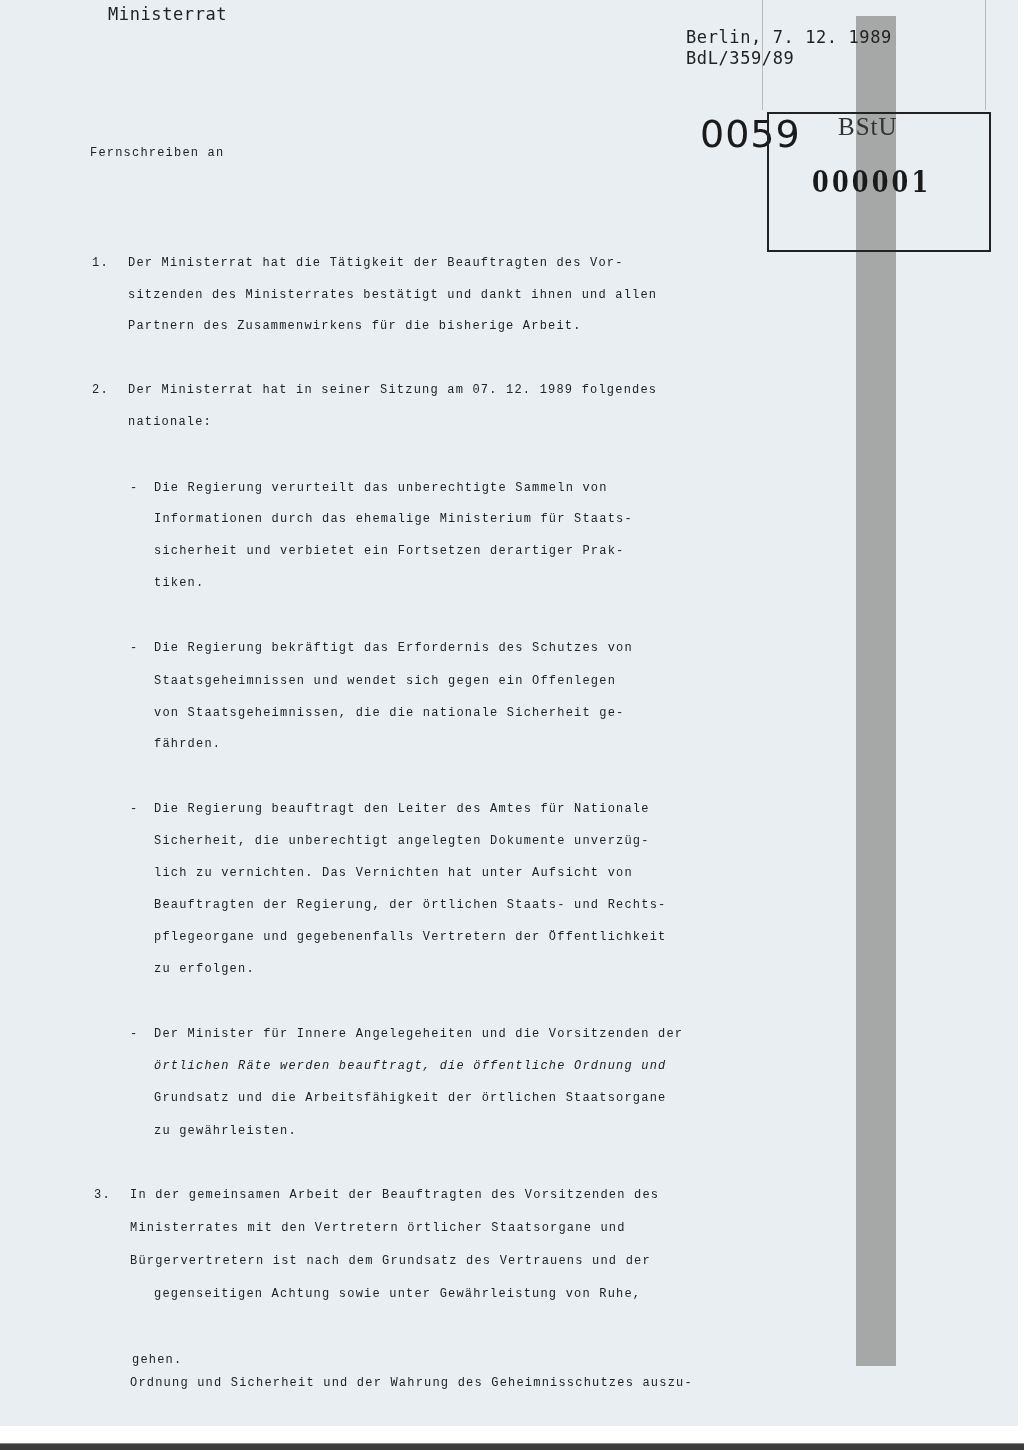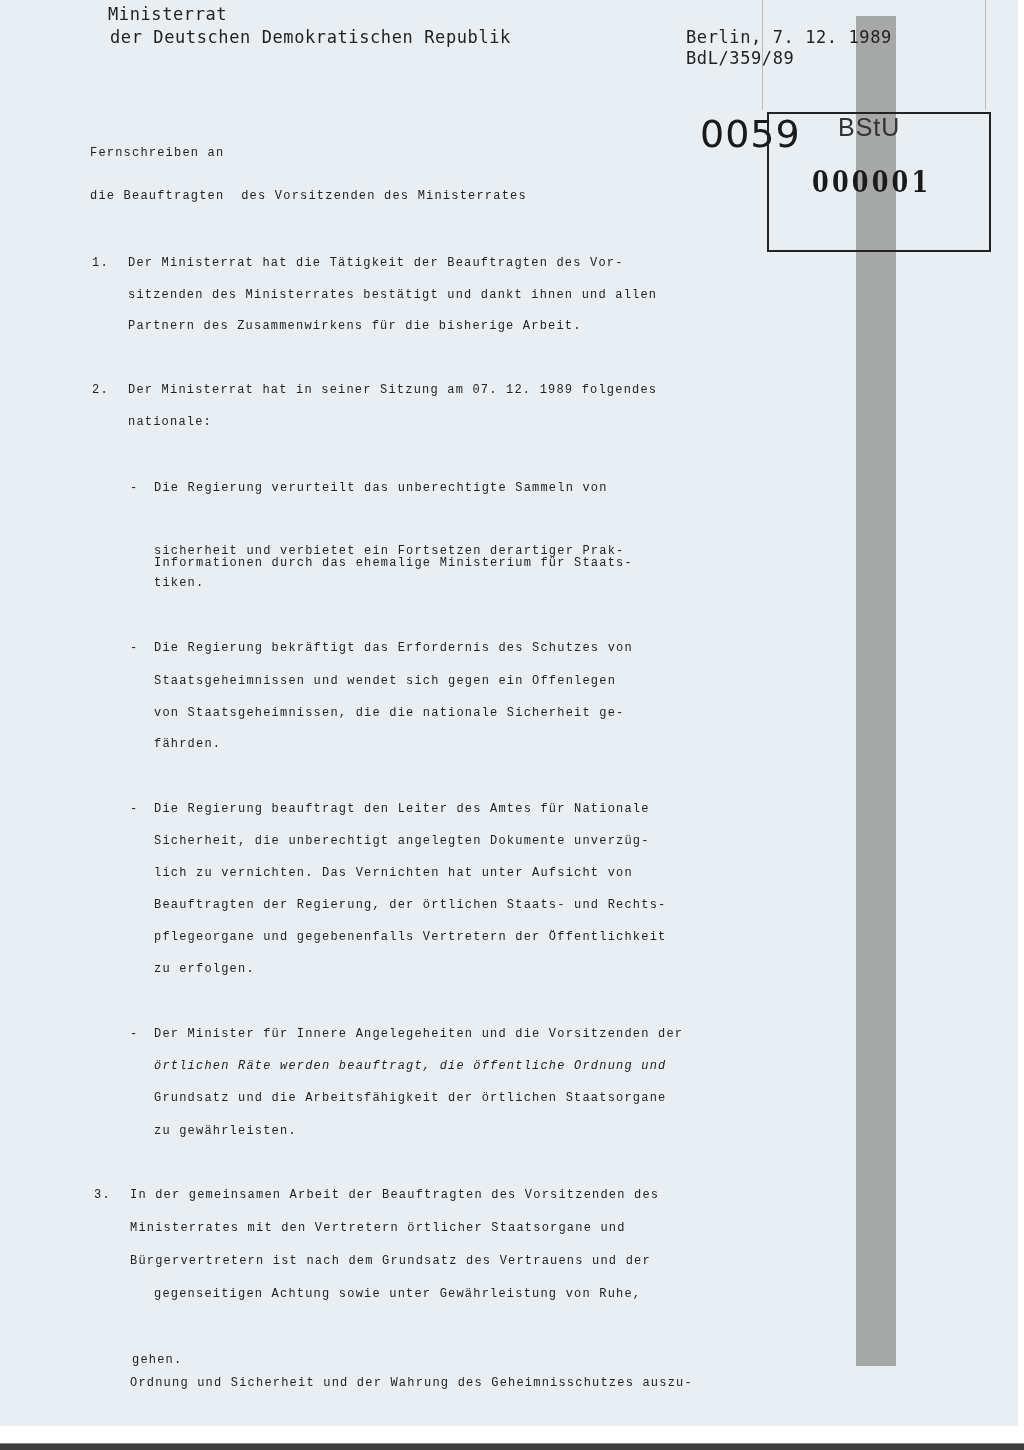--- a/index.html
+++ b/index.html
@@ -22,63 +22,61 @@
     background:#9a9a9a; opacity:0.85;
   }
   .t { position:absolute; white-space:pre; }
   .hdr { font-family:"DejaVu Sans Mono", monospace; font-size:17px; letter-spacing:0.6px; color:#222; }
   .body { font-family:"Liberation Mono", monospace; font-size:12px; letter-spacing:1.2px; color:#222; }
   .stamp-num { font-family:"DejaVu Sans", sans-serif; font-weight:normal; font-size:38px; color:#1a1a1a; letter-spacing:1px; }
   .stamp-box {
     position:absolute; left:767px; top:112px; width:220px; height:136px;
     border:2px solid #222;
   }
-  .bstu { font-family:Liberation Sans, sans-serif; font-size:25px; color:#333; letter-spacing:1px; }
+  .bstu { font-family:Liberation Serif, serif; font-size:25px; color:#333; letter-spacing:1px; }
   .bstu-num { font-family:"DejaVu Serif", serif; font-weight:bold; font-size:30px; color:#1a1a1a; letter-spacing:4px; transform:scaleX(0.8); transform-origin:left top; }
   .faint-mark { position:absolute; background:#bbb; }
 </style>
 </head>
 <body>
 
 <div class="page">
 
   <div class="faint-mark" style="left:762px;top:0;width:1px;height:110px;"></div>
   <div class="faint-mark" style="left:985px;top:0;width:1px;height:110px;"></div>
 
   <div class="band"></div>
 
   <div class="t hdr" style="left:108px;top:4px;">Ministerrat</div>
-  <div class="t hdr" style="left:110px;top:27px;">der Deutschen Demokratischen Republik</div>
   <div class="t hdr" style="left:686px;top:27px;">Berlin, 7. 12. 1989</div>
   <div class="t hdr" style="left:686px;top:48px;">BdL/359/89</div>
 
   <div class="t stamp-num" style="left:700px;top:112px;">0059</div>
   <div class="stamp-box"></div>
   <div class="t bstu" style="left:838px;top:113px;">BStU</div>
   <div class="t bstu-num" style="left:812px;top:164px;">000001</div>
 
   <div class="t body" style="left:90px;top:146px;">Fernschreiben an</div>
-  <div class="t body" style="left:90px;top:189px;">die Beauftragten  des Vorsitzenden des Ministerrates</div>
 
   <div>
     <div class="t body" style="left:92px;top:256px;">1.</div>
     <div class="t body" style="left:128px;top:256px;">Der Ministerrat hat die Tätigkeit der Beauftragten des Vor-</div>
     <div class="t body" style="left:128px;top:288px;">sitzenden des Ministerrates bestätigt und dankt ihnen und allen</div>
     <div class="t body" style="left:128px;top:319px;">Partnern des Zusammenwirkens für die bisherige Arbeit.</div>
   </div>
 
   <div>
     <div class="t body" style="left:92px;top:383px;">2.</div>
     <div class="t body" style="left:128px;top:383px;">Der Ministerrat hat in seiner Sitzung am 07. 12. 1989 folgendes</div>
     <div class="t body" style="left:128px;top:415px;">nationale:</div>
 
     <div>
       <div class="t body" style="left:130px;top:481px;">-</div>
       <div class="t body" style="left:154px;top:481px;">Die Regierung verurteilt das unberechtigte Sammeln von</div>
-      <div class="t body" style="left:154px;top:512px;margin-top:44px;">Informationen durch das ehemalige Ministerium für Staats-</div>
+      <div class="t body" style="left:154px;top:512px;">Informationen durch das ehemalige Ministerium für Staats-</div>
       <div class="t body" style="left:154px;top:544px;">sicherheit und verbietet ein Fortsetzen derartiger Prak-</div>
       <div class="t body" style="left:154px;top:576px;">tiken.</div>
     </div>
 
     <div>
       <div class="t body" style="left:130px;top:641px;">-</div>
       <div class="t body" style="left:154px;top:641px;">Die Regierung bekräftigt das Erfordernis des Schutzes von</div>
       <div class="t body" style="left:154px;top:674px;">Staatsgeheimnissen und wendet sich gegen ein Offenlegen</div>
       <div class="t body" style="left:154px;top:706px;">von Staatsgeheimnissen, die die nationale Sicherheit ge-</div>
       <div class="t body" style="left:154px;top:737px;">fährden.</div>

